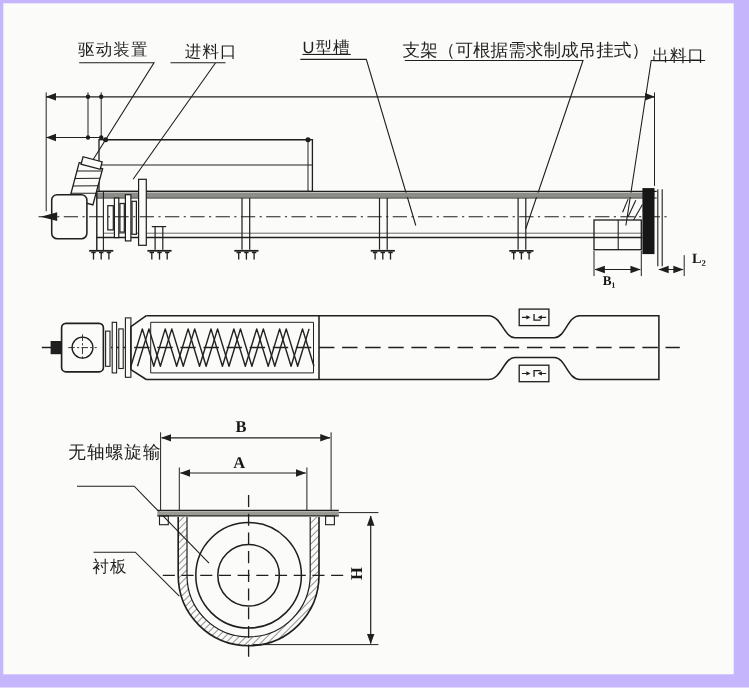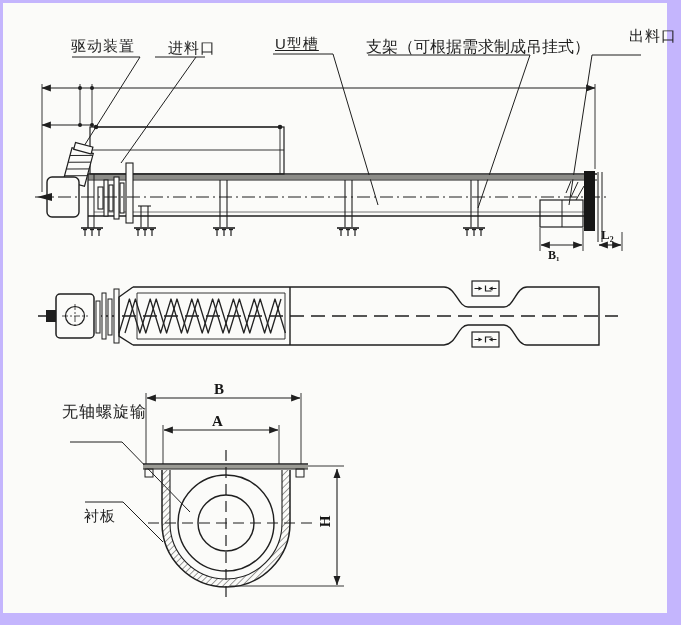--- a/index.html
+++ b/index.html
@@ -248,22 +248,22 @@
         <line x1="472" y1="229.5" x2="476" y2="229.5" stroke="#1f1f1f" stroke-width="1.4"></line>
         <line x1="481" y1="229" x2="481" y2="236" stroke="#1f1f1f" stroke-width="1.2"></line>
         <line x1="479" y1="229.5" x2="483" y2="229.5" stroke="#1f1f1f" stroke-width="1.4"></line>
       </g>
     </svg>
 
   <div class="lbl" style="left:71px;top:38px;">驱动装置</div>
   <div class="lbl" style="left:168px;top:40px;">进料口</div>
   <div class="lbl" style="left:275px;top:36px;text-decoration:underline;">U型槽</div>
   <div class="lbl small" style="left:366px;top:38px;">支架（可根据需求制成吊挂式）</div>
-  <div class="lbl" style="left:593px;top:28px;margin-left:36px;">出料口</div>
+  <div class="lbl" style="left:593px;top:43px;">出料口</div>
   <div class="lbl" style="left:62px;top:403px;font-size:16px;text-align:right;">无轴螺旋输</div>
   <div class="lbl" style="left:84px;top:508px;">衬板</div>
 
   <div class="dim" style="left:548px;top:227px;font-size:12px;margin-top:21px;">B₁</div>
-  <div class="dim" style="left:601px;top:227px;font-size:13px;">L₂</div>
+  <div class="dim" style="left:601px;top:227px;font-size:13px;padding-left:28px;">L₂</div>
   <div class="dim" style="left:214px;top:381px;font-size:15px;">B</div>
   <div class="dim" style="left:212px;top:413px;font-size:15px;">A</div>
   <div class="dim rot" style="left:320px;top:513px;font-size:15px;">H</div>
 </div>
 
 </body></html>

